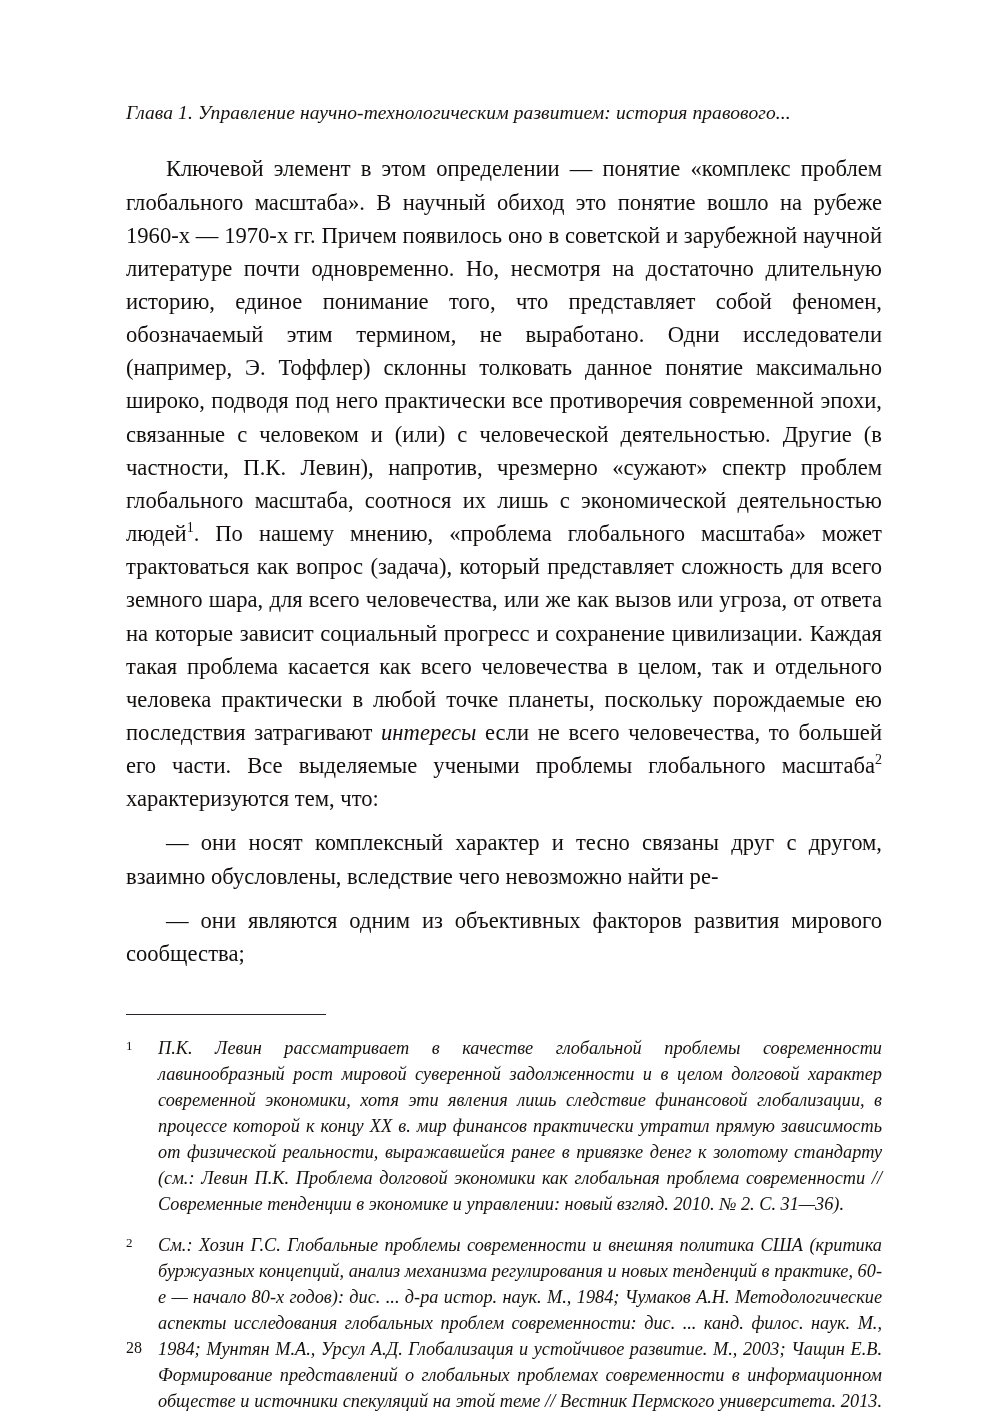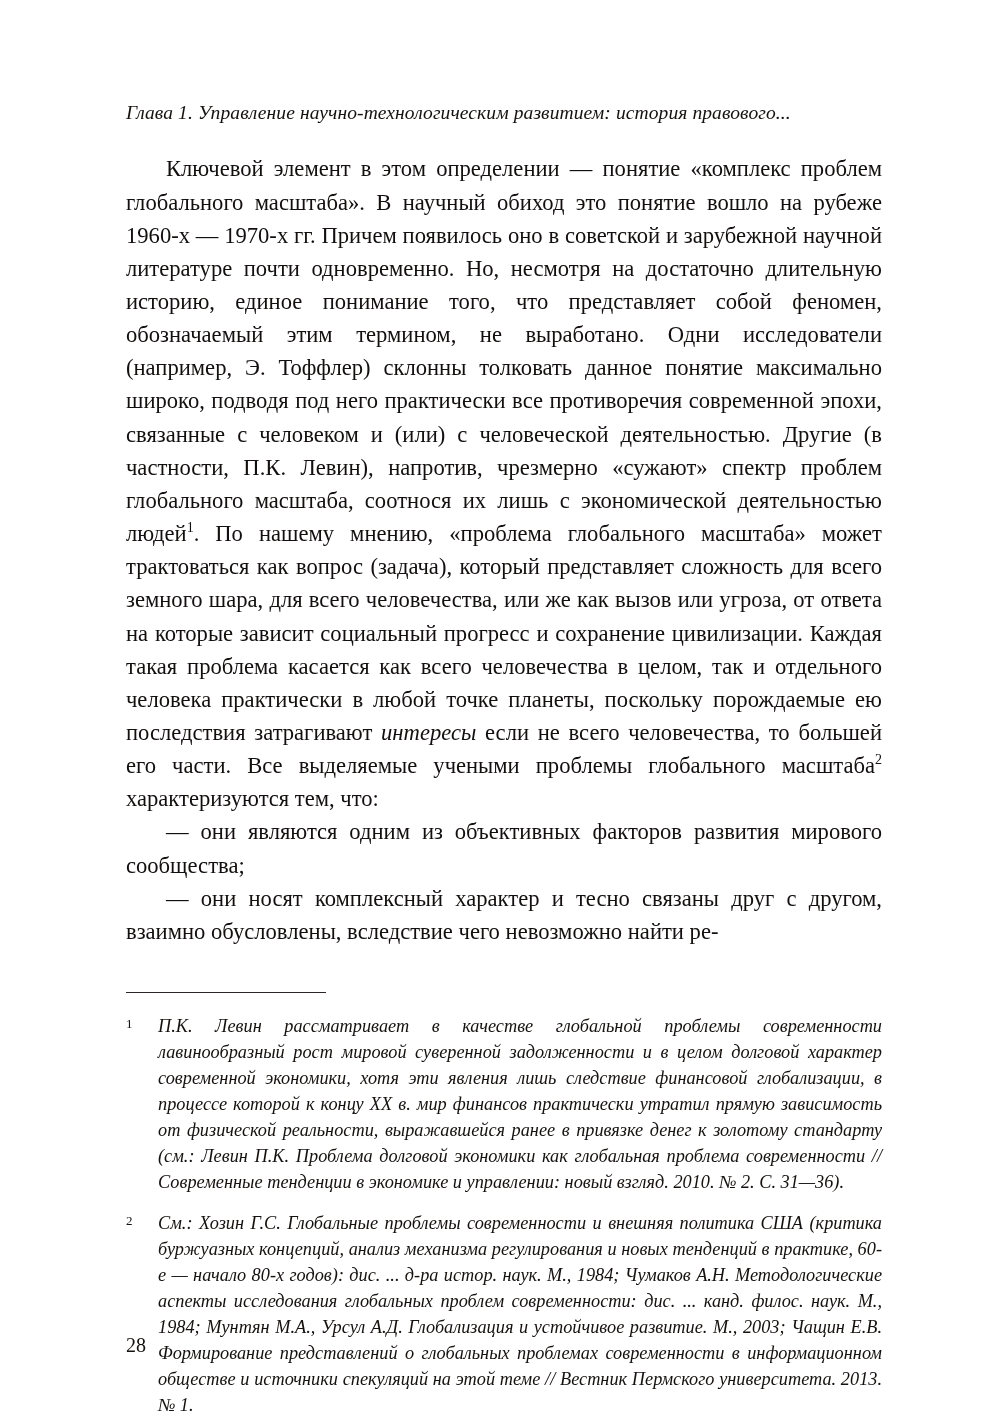--- a/index.html
+++ b/index.html
@@ -37,20 +37,21 @@
     text-align: justify;
     text-justify: inter-word;
     color: #120f0e;
     hyphens: manual;
   }
   .body-text p {
     margin: 0;
   }
   .body-text p.indent {
     text-indent: 40px;
+    margin-top: 11px;
   }
   .body-text sup {
     font-size: 0.62em;
     vertical-align: super;
     line-height: 0;
   }
   .ital {
     font-style: italic;
   }
   .footnote-sep {
@@ -80,36 +81,36 @@
   }
   .fn-body {
     flex: 1 1 auto;
     text-align: justify;
     font-style: italic;
   }
   .page-number {
     position: absolute;
     left: 126px;
     bottom: 62px;
-    font-size: 20px;
+    font-size: 16px;
     color: #15110f;
     font-family: "Liberation Serif", serif;
   }
 </style>
 </head>
 <body>
 
 <div class="page">
 
   <div class="running-head">Глава 1. Управление научно-технологическим развитием: история правового...</div>
 
   <div class="body-text">
     <p class="indent"><span>Ключевой элемент в этом определении — понятие «комплекс проблем глобального масштаба». В научный обиход это понятие вошло на рубеже 1960-х — 1970-х гг. Причем появилось оно в советской и зарубежной научной литературе почти одновременно. Но, несмотря на достаточно длительную историю, единое понимание того, что представляет собой феномен, обозначаемый этим термином, не выработано. Одни исследователи (например, Э. Тоффлер) склонны толковать данное понятие максимально широко, подводя под него практически все противоречия современной эпохи, связанные с человеком и (или) с человеческой деятельностью. Другие (в частности, П.К. Левин), напротив, чрезмерно «сужают» спектр проблем глобального масштаба, соотнося их лишь с экономической деятельностью людей</span><sup>1</sup><span>. По нашему мнению, «проблема глобального масштаба» может трактоваться как вопрос (задача), который представляет сложность для всего земного шара, для всего человечества, или же как вызов или угроза, от ответа на которые зависит социальный прогресс и сохранение цивилизации. Каждая такая проблема касается как всего человечества в целом, так и отдельного человека практически в любой точке планеты, поскольку порождаемые ею последствия затрагивают </span><span class="ital">интересы</span><span> если не всего человечества, то большей его части. Все выделяемые учеными проблемы глобального масштаба</span><sup>2</sup><span> характеризуются тем, что:</span></p>
+    <p class="indent">— они носят комплексный характер и тесно связаны друг с другом, взаимно обусловлены, вследствие чего невозможно найти ре-</p>
     <p class="indent">— они являются одним из объективных факторов развития мирового сообщества;</p>
-    <p class="indent">— они носят комплексный характер и тесно связаны друг с другом, взаимно обусловлены, вследствие чего невозможно найти ре-</p>
   </div>
 
   <div class="footnote-sep"></div>
 
   <div class="footnotes">
     <div class="fn">
       <div class="fn-marker">1</div>
       <div class="fn-body">П.К. Левин рассматривает в качестве глобальной проблемы современности лавинообразный рост мировой суверенной задолженности и в целом долговой характер современной экономики, хотя эти явления лишь следствие финансовой глобализации, в процессе которой к концу XX в. мир финансов практически утратил прямую зависимость от физической реальности, выражавшейся ранее в привязке денег к золотому стандарту (см.: Левин П.К. Проблема долговой экономики как глобальная проблема современности // Современные тенденции в экономике и управлении: новый взгляд. 2010. № 2. С. 31—36).</div>
     </div>
     <div class="fn">

